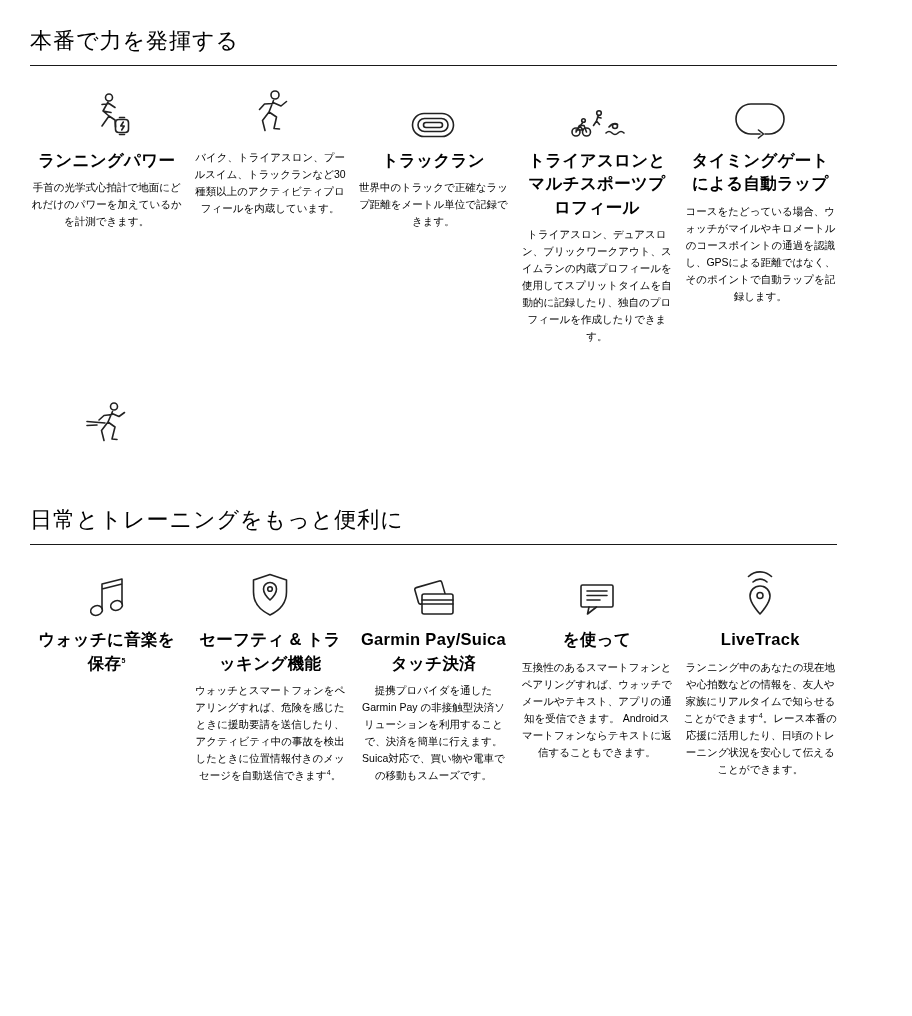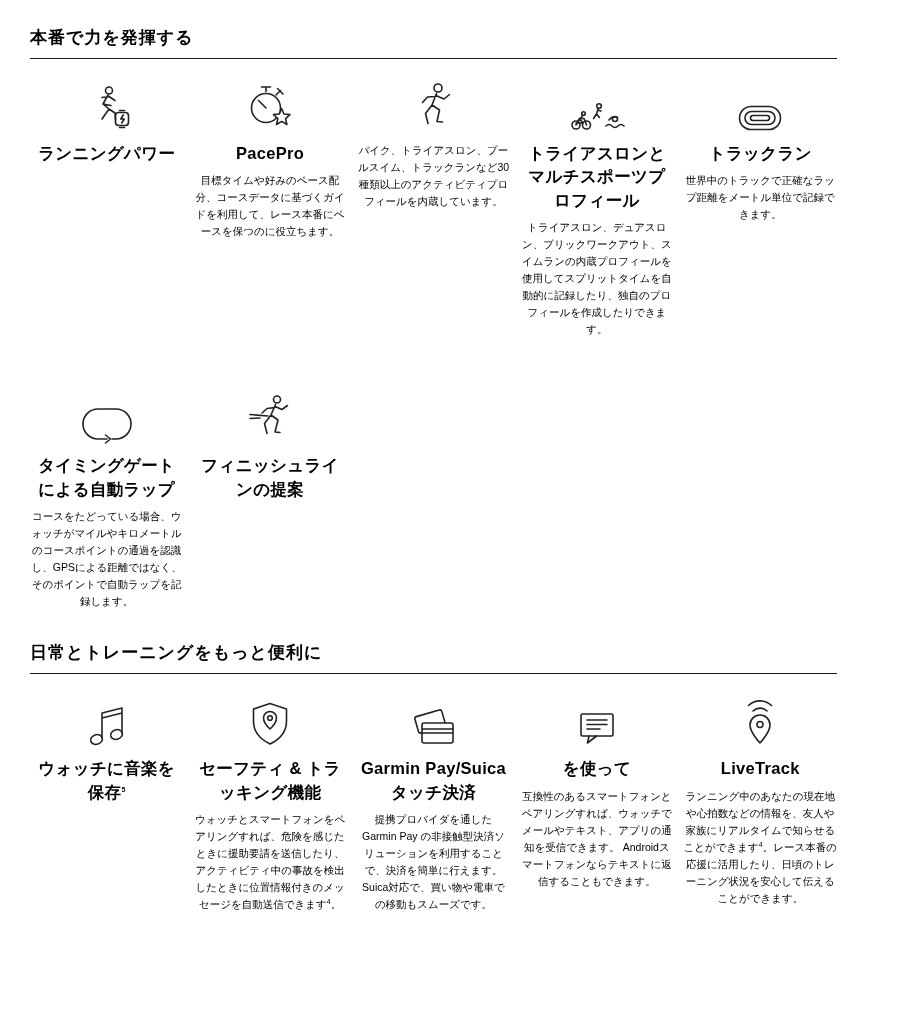--- a/index.html
+++ b/index.html
@@ -2,23 +2,23 @@
 <html><head>
 <meta charset="utf-8">
 <style>
   html,body{margin:0;padding:0;background:#fff;}
   body{
     width:912px;height:1016px;overflow:hidden;
     font-family:"Liberation Sans","DejaVu Sans",sans-serif;
     color:#000;
   }
   .page{padding:26px 75px 0 30px;}
-  .section + .section{margin-top:31px;}
+  .section + .section{margin-top:44px;}
   .section-heading{
-    font-size:17px;font-weight:700;letter-spacing:1px;
+    font-size:22px;font-weight:400;letter-spacing:1px;
     margin:0;padding:0 0 9px 0;
     border-bottom:1.5px solid #1a1a1a;
   }
   .grid{
     display:grid;grid-template-columns:repeat(5,1fr);
     column-gap:10px;row-gap:50px;margin-top:17px;
   }
   .card{text-align:center;}
   .icon-box{
     height:56px;display:flex;align-items:flex-end;justify-content:center;
@@ -48,44 +48,45 @@
         <div class="icon-box">
           <svg class="ic" width="50" height="48" viewBox="0 0 50 48">
             <circle cx="27" cy="6.5" r="3.5"></circle>
             <path d="M26 11 L21 20 L27 25 L20 35 M21 20 L29 21.5 M20 13.5 L27 12.5 L33 16.5 M27 25 L33 29 L33.5 36"></path>
             <rect x="33.5" y="28.5" width="13" height="13" rx="3.2"></rect>
             <path d="M37.5 26.5 h5 M37.5 43.5 h5"></path>
             <path d="M41.3 31 L38.8 35 L42.2 35 L39.7 39"></path>
           </svg>
         </div>
         <h3 class="card-title">ランニングパワー</h3>
+        <p class="card-body">手首の光学式心拍計で地面にどれだけのパワーを加えているかを計測できます。</p>
       </div>
 
 
-      <div class="card">
-        <div class="icon-box">
-          <svg class="ic" width="50" height="50" viewBox="0 0 50 50">
-            <path d="M21 9.5 V5.5 M16.5 5 H25.5 M31 13 L35.5 8.5 M32.5 6.5 L38 12"></path>
-            <circle cx="21" cy="26" r="14.5"></circle>
-            <path d="M21 26 L13.5 18.5"></path>
-            <path d="M36.5 26.5 L39 32 L45 32.6 L40.5 36.6 L41.9 42.5 L36.7 39.4 L31.5 42.5 L32.9 36.6 L28.4 32.6 L34.4 32 Z" fill="#fff"></path>
-          </svg>
-        </div>
-        <h3 class="card-title">PacePro</h3>
-        <p class="card-body">目標タイムや好みのペース配分、コースデータに基づくガイドを利用して、レース本番にペースを保つのに役立ちます。</p>
-      </div>
 
       <div class="card">
         <div class="icon-box">
           <svg class="ic" width="40" height="50" viewBox="0 0 40 50">
             <circle cx="25" cy="6" r="4"></circle>
             <path d="M23.5 11.5 L19 23 M23 13.5 L31 17 L36.5 12.5 M23 14.5 L14.5 15 L9.5 20.5 M19 23 L26.5 28 L24 39.5 M24 39.5 L29.5 40 M19 23 L12.5 31.5 L15 41.5"></path>
           </svg>
         </div>
         <p class="card-body">バイク、トライアスロン、プールスイム、トラックランなど30種類以上のアクティビティプロフィールを内蔵しています。</p>
+      </div>
+
+      <div class="card">
+        <div class="icon-box">
+          <svg class="ic" width="44" height="27" viewBox="0 0 44 27">
+            <rect x="1.5" y="1.5" width="41" height="23" rx="11.5"></rect>
+            <rect x="7" y="6.5" width="30" height="13" rx="6.5"></rect>
+            <rect x="12.5" y="10.5" width="19" height="5" rx="2.5"></rect>
+          </svg>
+        </div>
+        <h3 class="card-title">トラックラン</h3>
+        <p class="card-body">世界中のトラックで正確なラップ距離をメートル単位で記録できます。</p>
       </div>
 
       <div class="card">
         <div class="icon-box">
           <svg class="ic" width="56" height="30" viewBox="0 0 56 30" stroke-width="1.3">
             <circle cx="7" cy="23" r="4"></circle>
               <circle cx="17.5" cy="23" r="4"></circle>
             <path d="M7 23 L10.5 16.5 H15 L17.5 23 M10.5 16.5 L14 21 H7"></path>
             <circle cx="14.5" cy="11.5" r="1.8"></circle>
             <path d="M13.8 13.5 L11.5 16.5"></path>
@@ -94,50 +95,37 @@
             <circle cx="46" cy="17" r="2.5"></circle>
             <path d="M37 24 Q40 21 43 24 T49 24 T55 24 M40 18 Q43.5 13.5 48.5 15.5"></path>
           </svg>
         </div>
         <h3 class="card-title">トライアスロンとマルチスポーツプロフィール</h3>
         <p class="card-body">トライアスロン、デュアスロン、ブリックワークアウト、スイムランの内蔵プロフィールを使用してスプリットタイムを自動的に記録したり、独自のプロフィールを作成したりできます。</p>
       </div>
 
       <div class="card">
         <div class="icon-box">
-          <svg class="ic" width="44" height="27" viewBox="0 0 44 27">
-            <rect x="1.5" y="1.5" width="41" height="23" rx="11.5"></rect>
-            <rect x="7" y="6.5" width="30" height="13" rx="6.5"></rect>
-            <rect x="12.5" y="10.5" width="19" height="5" rx="2.5"></rect>
-          </svg>
-        </div>
-        <h3 class="card-title">トラックラン</h3>
-        <p class="card-body">世界中のトラックで正確なラップ距離をメートル単位で記録できます。</p>
-      </div>
-
-      <div class="card">
-        <div class="icon-box">
           <svg class="ic" width="52" height="38" viewBox="0 0 52 38">
             <path d="M26 33 H17 A15 15 0 0 1 17 3 H35 A15 15 0 0 1 35 33 H31"></path>
             <path d="M24.5 29 L29.5 33 L24.5 37"></path>
           </svg>
         </div>
         <h3 class="card-title">タイミングゲートによる自動ラップ</h3>
         <p class="card-body">コースをたどっている場合、ウォッチがマイルやキロメートルのコースポイントの通過を認識し、GPSによる距離ではなく、そのポイントで自動ラップを記録します。</p>
       </div>
 
       <div class="card">
         <div class="icon-box">
           <svg class="ic" width="46" height="50" viewBox="0 0 46 50">
             <circle cx="30" cy="5.5" r="3.5"></circle>
             <path d="M28.5 10.5 L24 21 M28 12.5 L35 15.5 L40.5 11.5 M28 13.5 L20 14.5 L15 19 M24 21 L31 26 L28 38 M28 38 L33 38.5 M24 21 L17.5 29.5 L20 39.5"></path>
             <path d="M3 20.5 L21 22 M3 24.5 L13 24"></path>
           </svg>
         </div>
-        <h3 class="card-title">フィニッシュラインの提案</h3>
       </div>
 
     </div>
   </div>
 
   <div class="section">
     <h2 class="section-heading">日常とトレーニングをもっと便利に</h2>
 
     <div class="grid">
 

